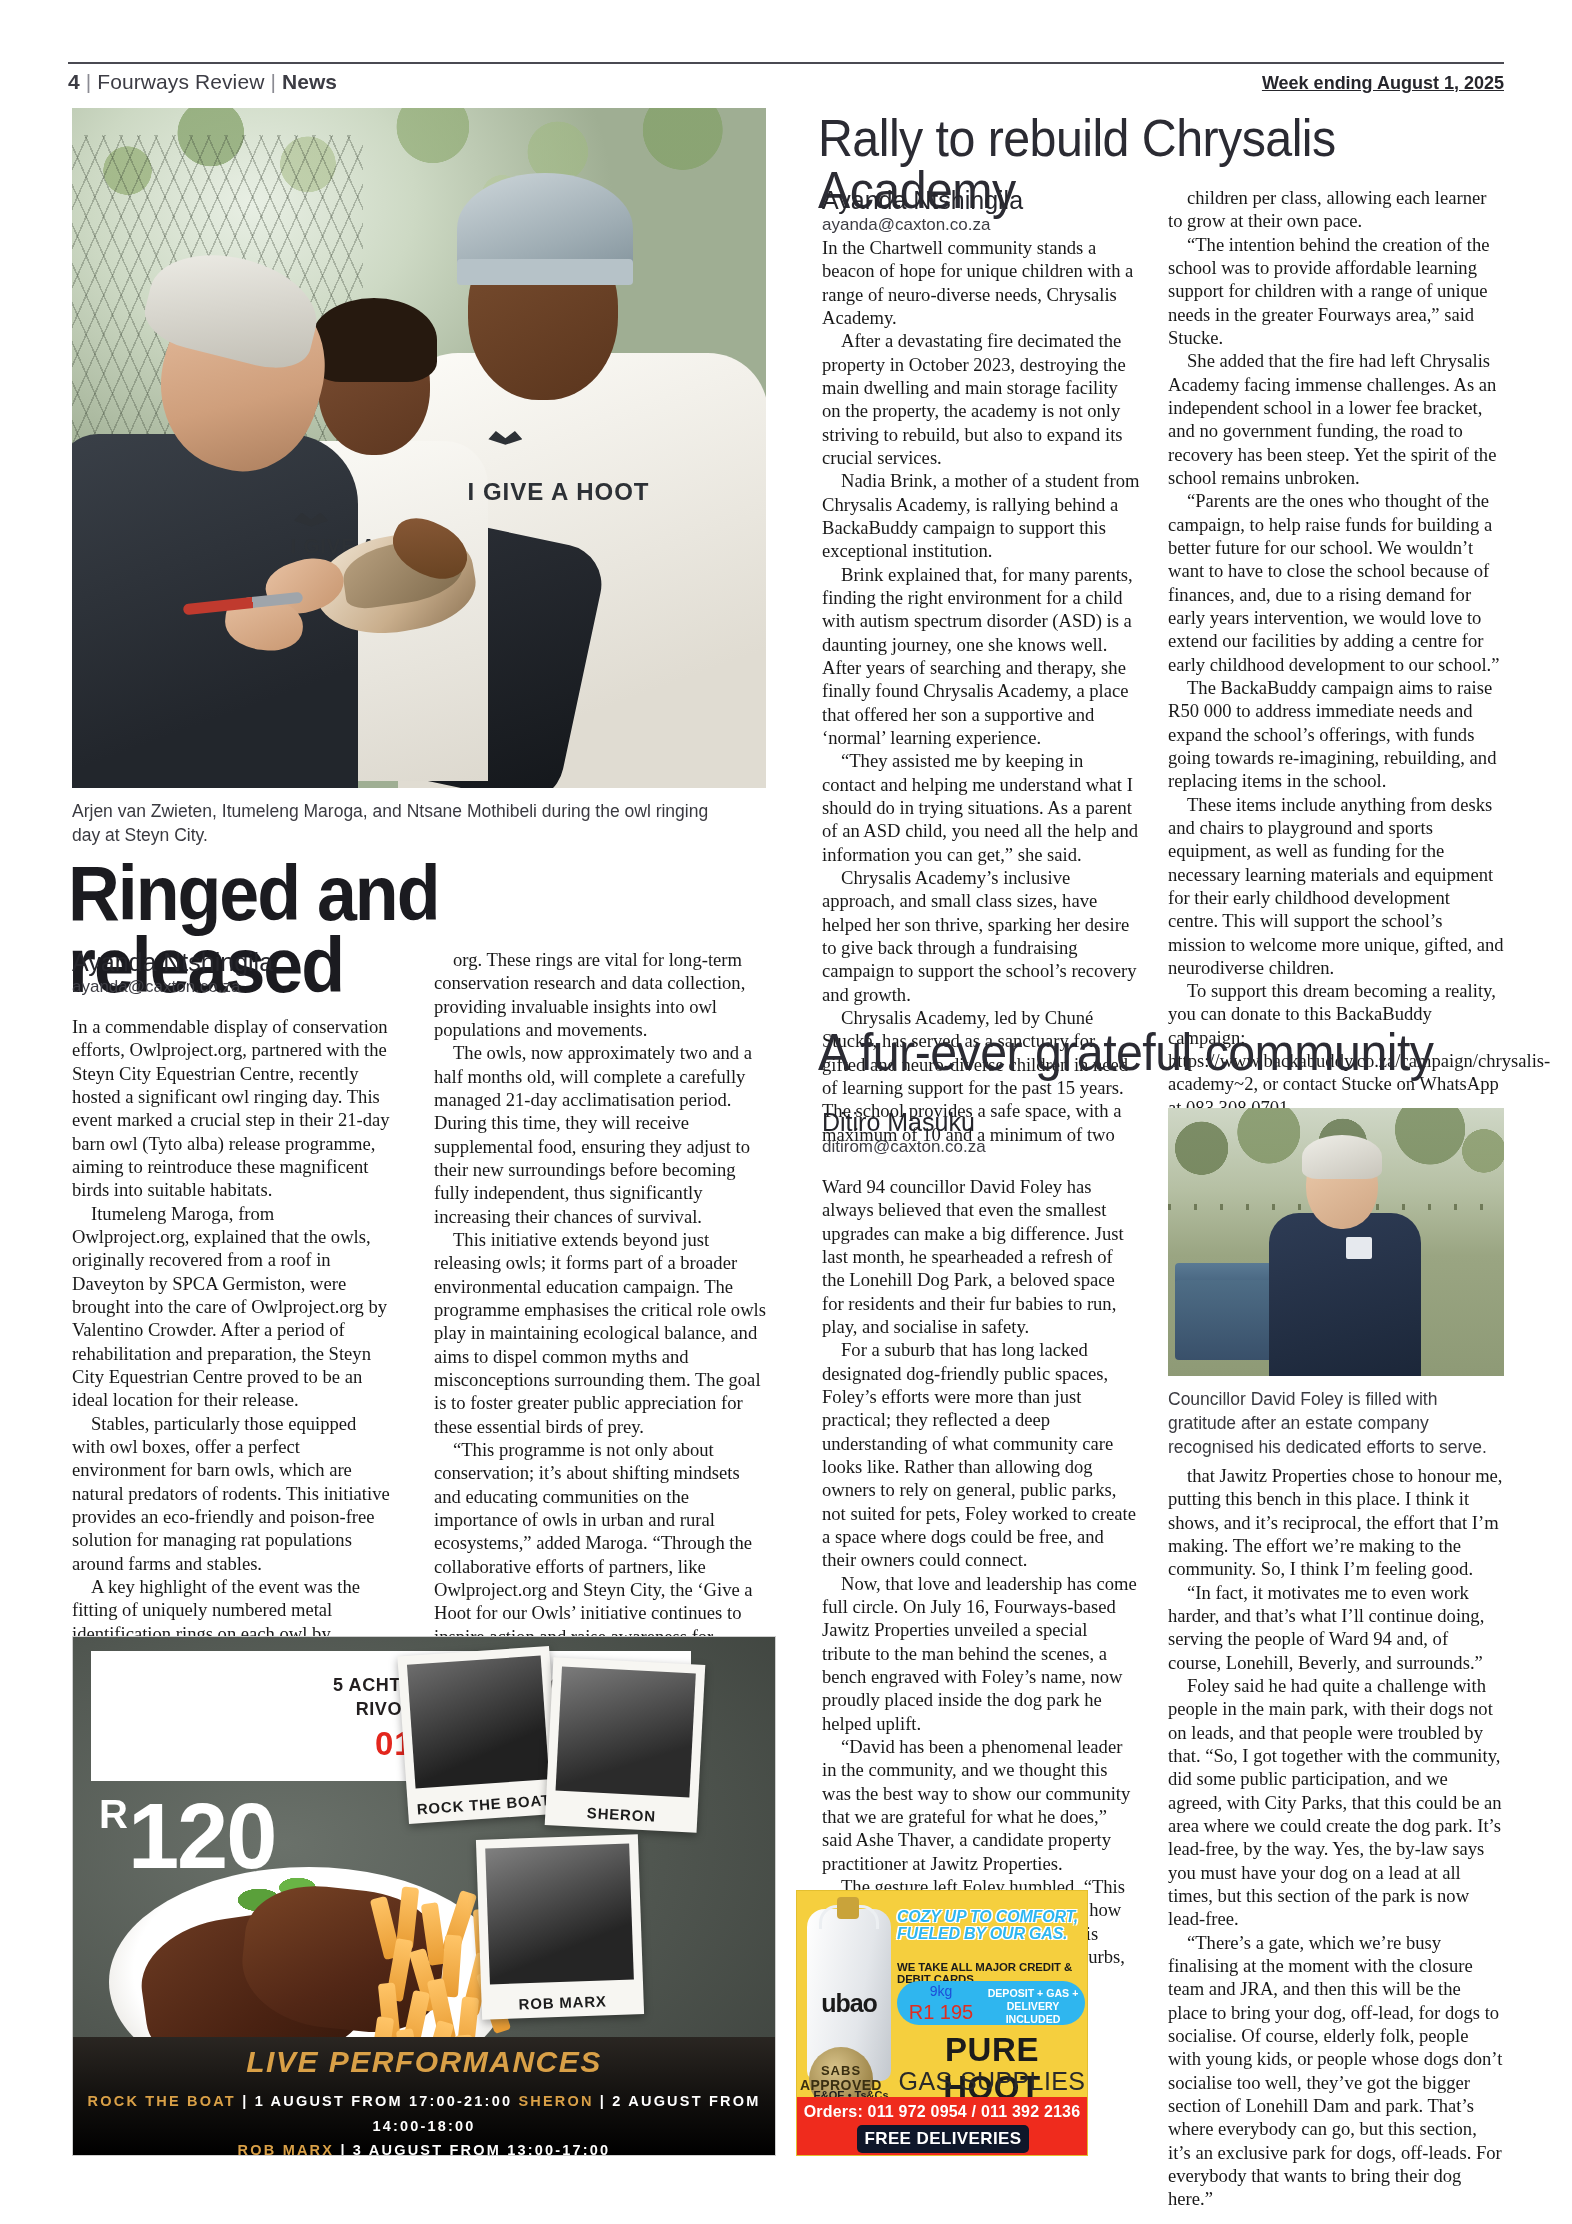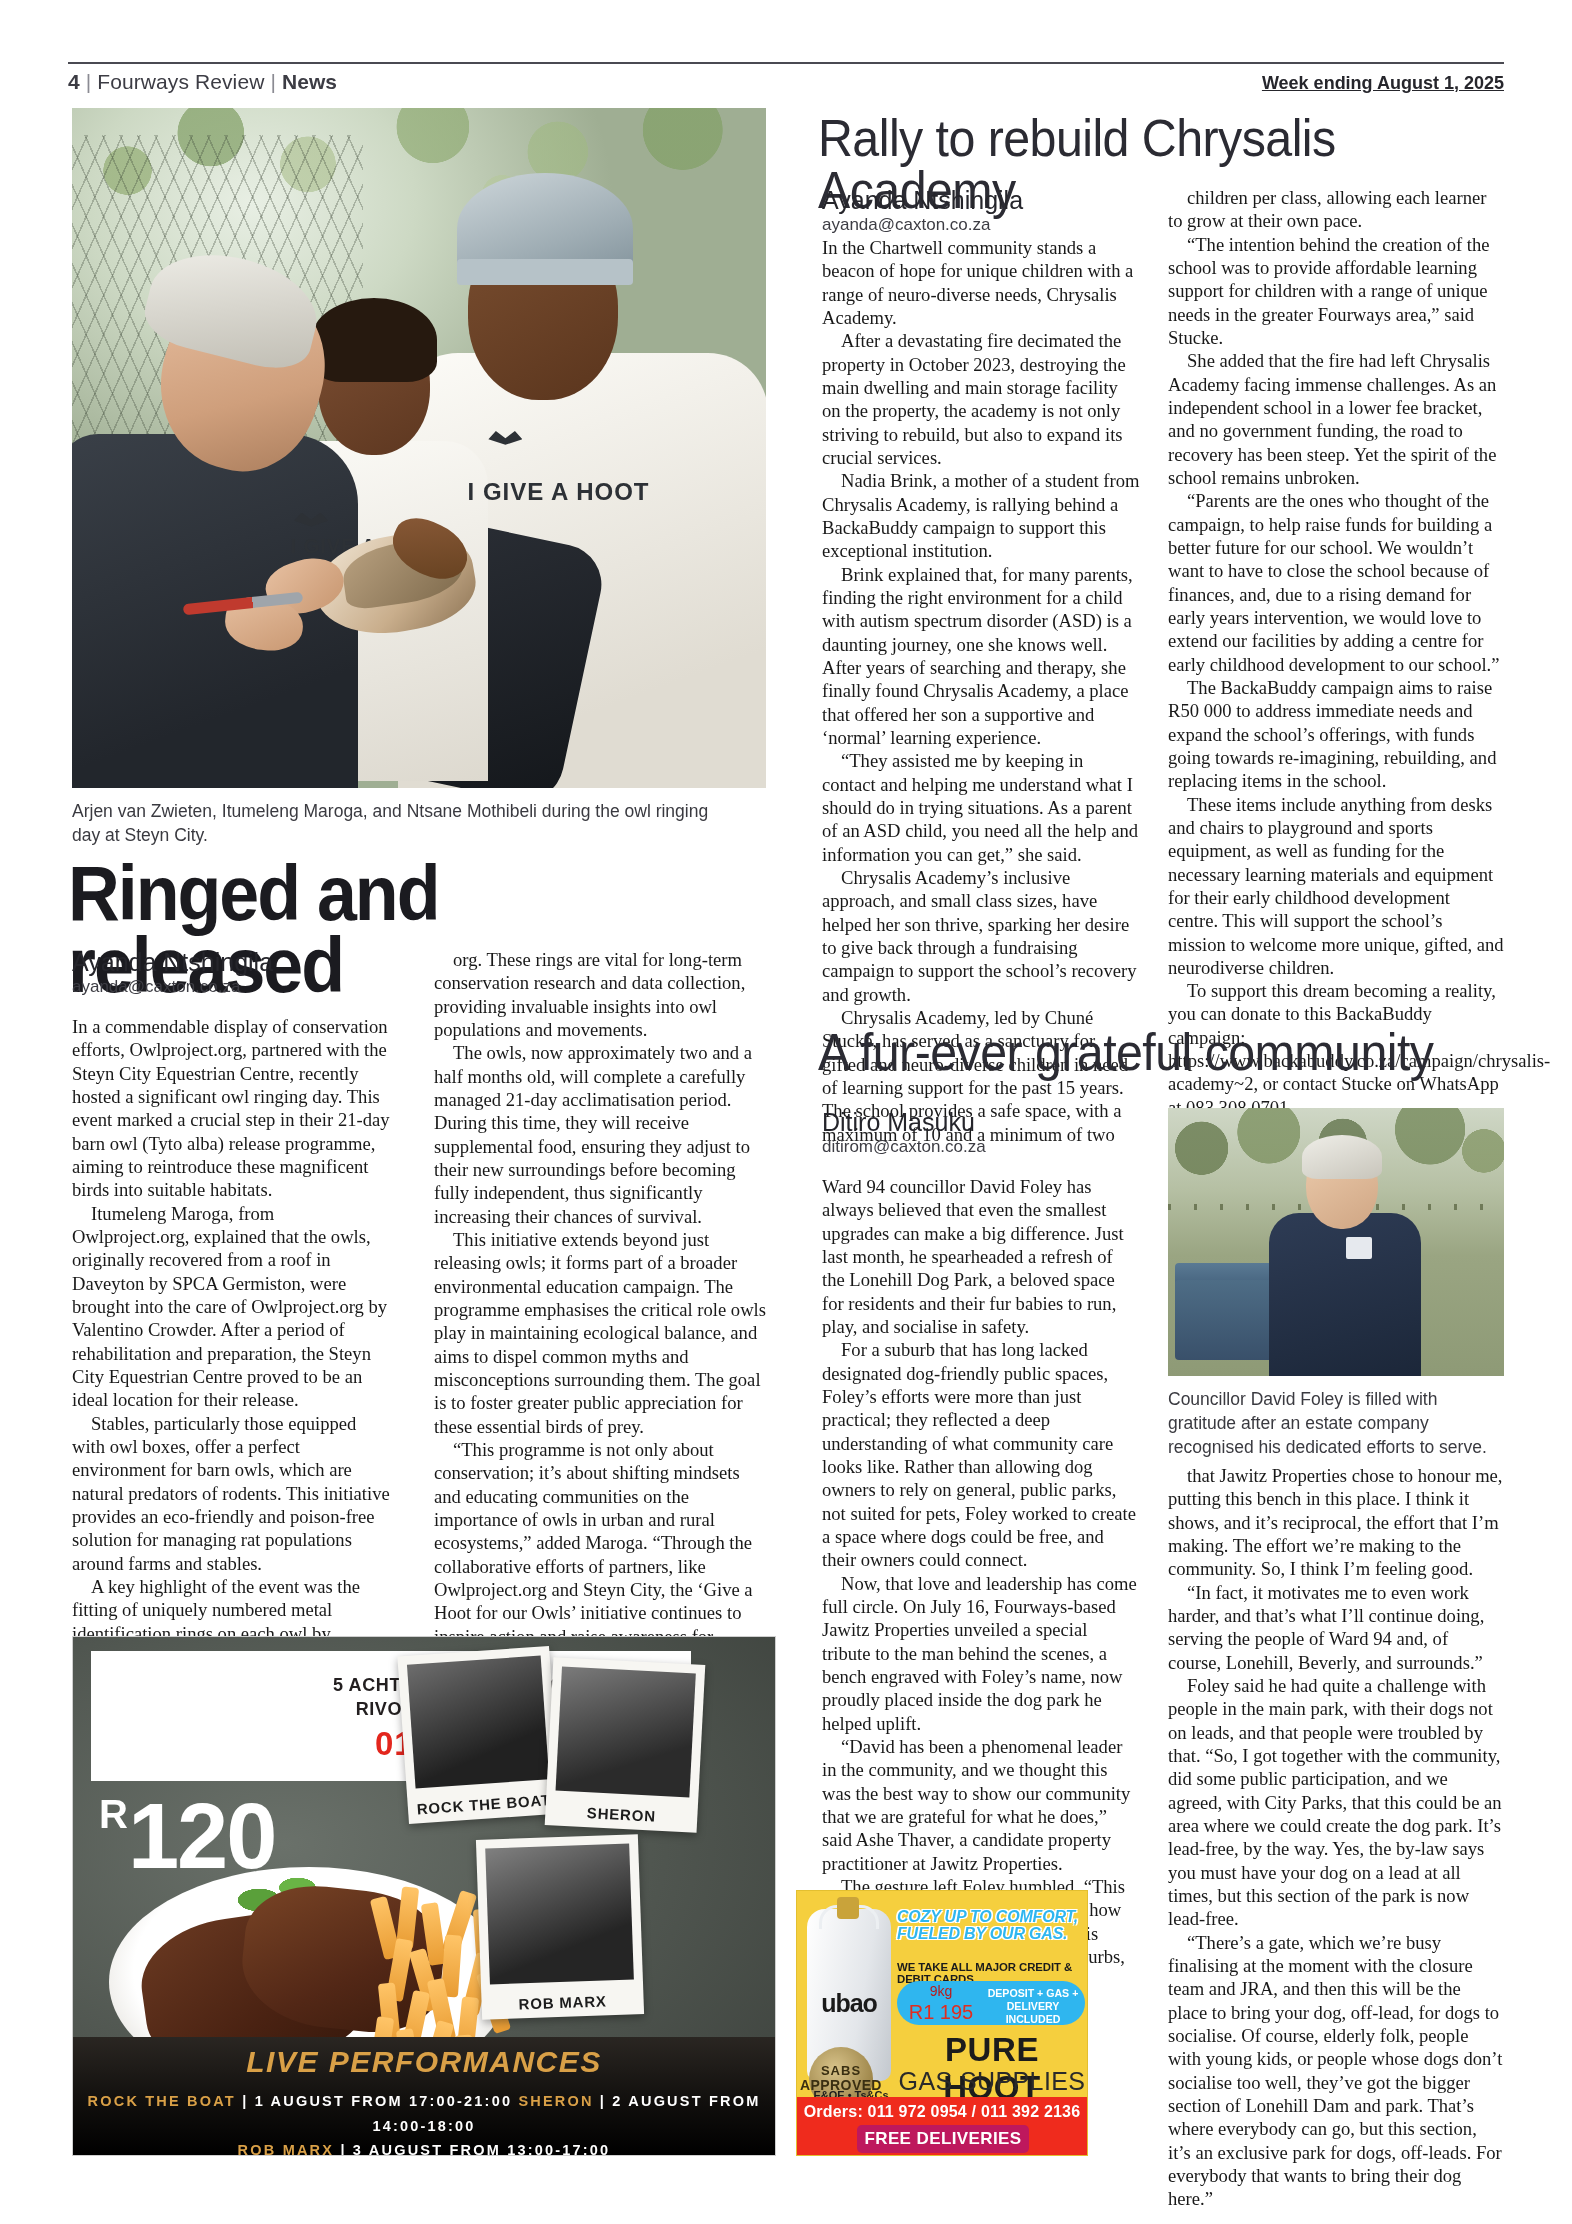--- a/index.html
+++ b/index.html
@@ -289,39 +289,39 @@
   .gas-head1 { position:absolute; left:100px; top:18px; width:186px;
     font-family:"Liberation Sans", sans-serif; font-weight:bold; font-style:italic; font-size:16px;
     color:#2fb6ef; line-height:1.05; letter-spacing:-.2px;
     text-shadow: -1.4px -1.4px 0 #fff, 1.4px -1.4px 0 #fff, -1.4px 1.4px 0 #fff, 1.4px 1.4px 0 #fff; }
   .gas-cards { position:absolute; left:100px; top:70px; width:188px;
     font-family:"Liberation Sans", sans-serif; font-weight:bold; font-size:11.4px; color:#1b1b1b;
     letter-spacing:-.1px; }
   .gas-bluebox { position:absolute; left:100px; top:90px; width:188px; height:44px;
     background:#2fb6ef; border-radius:22px; }
   .gas-kg { position:absolute; left:106px; top:92px; width:76px; text-align:center;
-    font-family:"Liberation Sans", sans-serif; font-size:14px; color:#b91c1c; }
+    font-family:"Liberation Sans", sans-serif; font-size:14px; color:#1d4ed8; }
   .gas-rand { position:absolute; left:104px; top:110px; width:80px; text-align:center;
     font-family:"Liberation Sans", sans-serif; font-weight:normal; font-size:20px; color:#e12d20; }
   .gas-incl { position:absolute; left:186px; top:96px; width:100px; text-align:center;
     font-family:"Liberation Sans", sans-serif; font-weight:bold; font-size:10.6px; color:#ffffff;
     line-height:1.25; }
   .gas-pure { position:absolute; left:100px; top:140px; width:190px; text-align:center;
     font-family:"Liberation Sans", sans-serif; font-weight:bold; font-size:33px; color:#1c1c1c;
     letter-spacing:.6px; }
   .gas-supplies { position:absolute; left:100px; top:176px; width:190px; text-align:center;
     font-family:"Liberation Sans", sans-serif; font-size:25px; color:#2a2a2a; letter-spacing:.4px; }
   .gas-eoe { position:absolute; left:8px; top:198px; width:92px; text-align:center;
     font-family:"Liberation Sans", sans-serif; font-weight:bold; font-size:11px; color:#1c1c1c; }
   .gas-redbar { position:absolute; left:0; bottom:0; width:100%; height:58px; background:#ef2b1d; }
   .gas-orders { position:absolute; left:0; bottom:34px; width:100%; text-align:center;
     font-family:"Liberation Sans", sans-serif; font-weight:bold; font-size:16px; color:#ffffff;
     letter-spacing:.2px; }
   .gas-free { position:absolute; left:60px; bottom:2px; width:172px; height:28px;
-    background:#be185d; border-radius:5px; display:flex; align-items:center; justify-content:center;
+    background:#0f172a; border-radius:5px; display:flex; align-items:center; justify-content:center;
     font-family:"Liberation Sans", sans-serif; font-weight:bold; font-size:17px; color:#ffffff;
     letter-spacing:.4px; }
 </style>
 </head>
 <body>
 
 <div class="page">
 
   <div class="masthead">
     <div class="mast-left">

